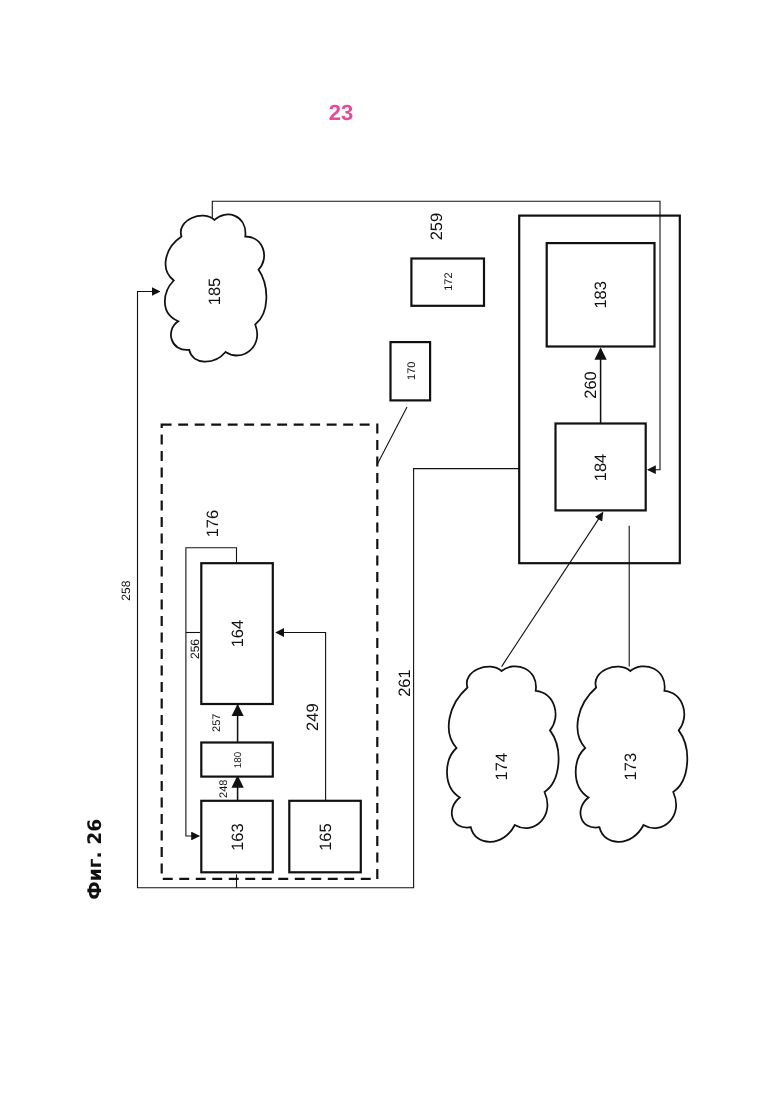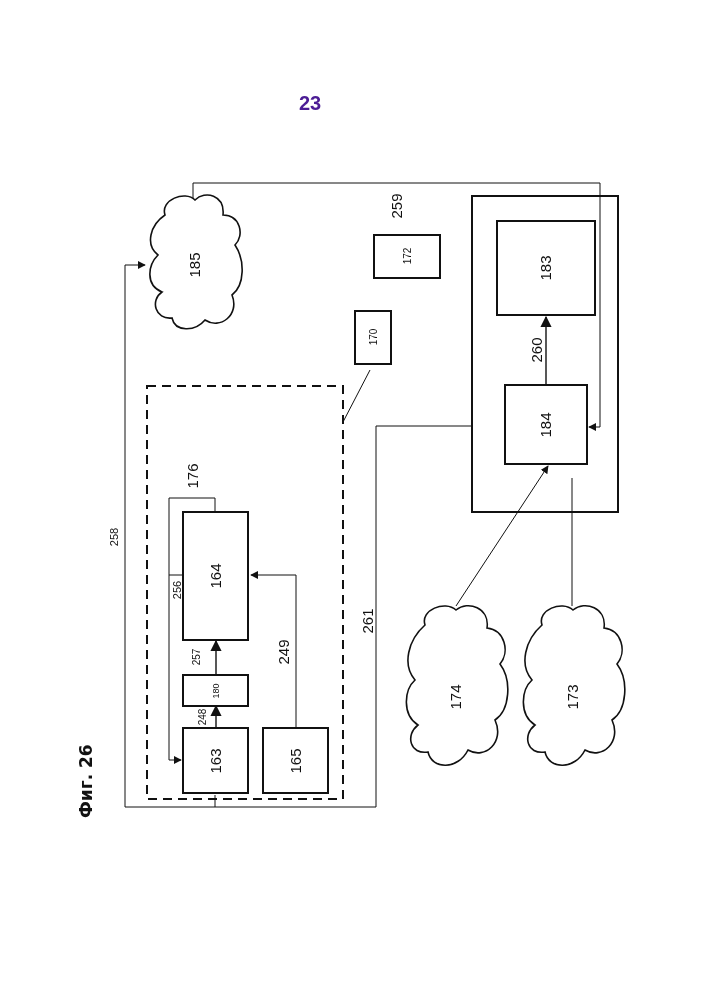--- a/index.html
+++ b/index.html
@@ -1,18 +1,18 @@
 <!DOCTYPE html>
 <html><head>
 <meta charset="utf-8">
 <style>
   html, body { margin: 0; padding: 0; background: #ffffff; }
   body { width: 707px; height: 1000px; position: relative; overflow: hidden; font-family: "Liberation Sans", sans-serif; }
   svg { position: absolute; left: 0; top: 0; }
-  .page-num { position: absolute; left: 290px; top: 92px; width: 40px; text-align: center; font-weight: bold; font-size: 20px; color: #4c1d95; }
+  .page-num { position: absolute; left: 290px; top: 92px; width: 40px; text-align: center; font-weight: bold; font-size: 20px; color: #ec4899; }
   .lbl { font-family: "Liberation Sans", sans-serif; fill: #111; }
   .fig { font-family: "DejaVu Sans", sans-serif; font-weight: bold; fill: #111; }
   .box { fill: #fff; stroke: #111; stroke-width: 2; }
   .thin { fill: none; stroke: #111; stroke-width: 1; }
   .med { fill: none; stroke: #111; stroke-width: 1.4; }
   .dash { fill: none; stroke: #111; stroke-width: 2; stroke-dasharray: 9 6; }
   .cloud { fill: #fff; stroke: #111; stroke-width: 1.6; }
 </style>
 </head>
 <body>

